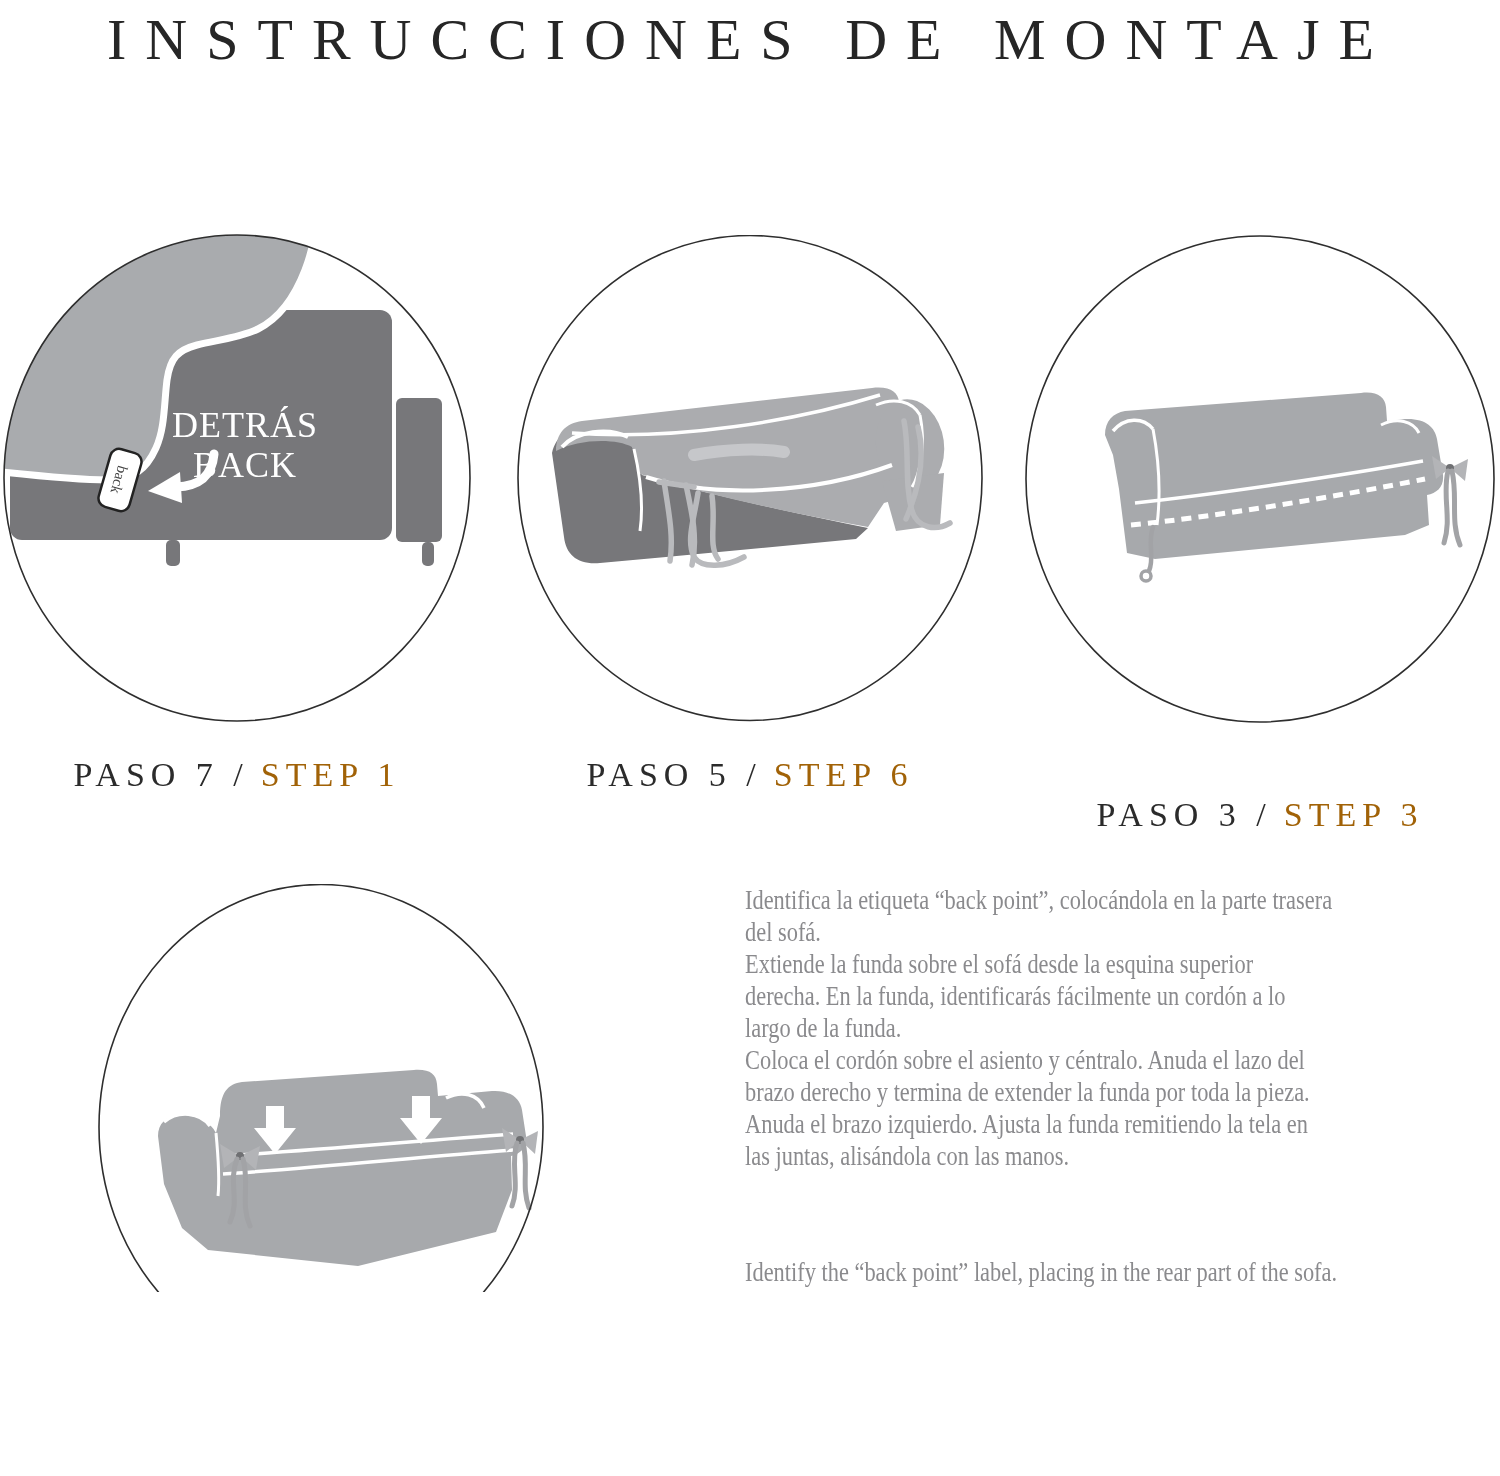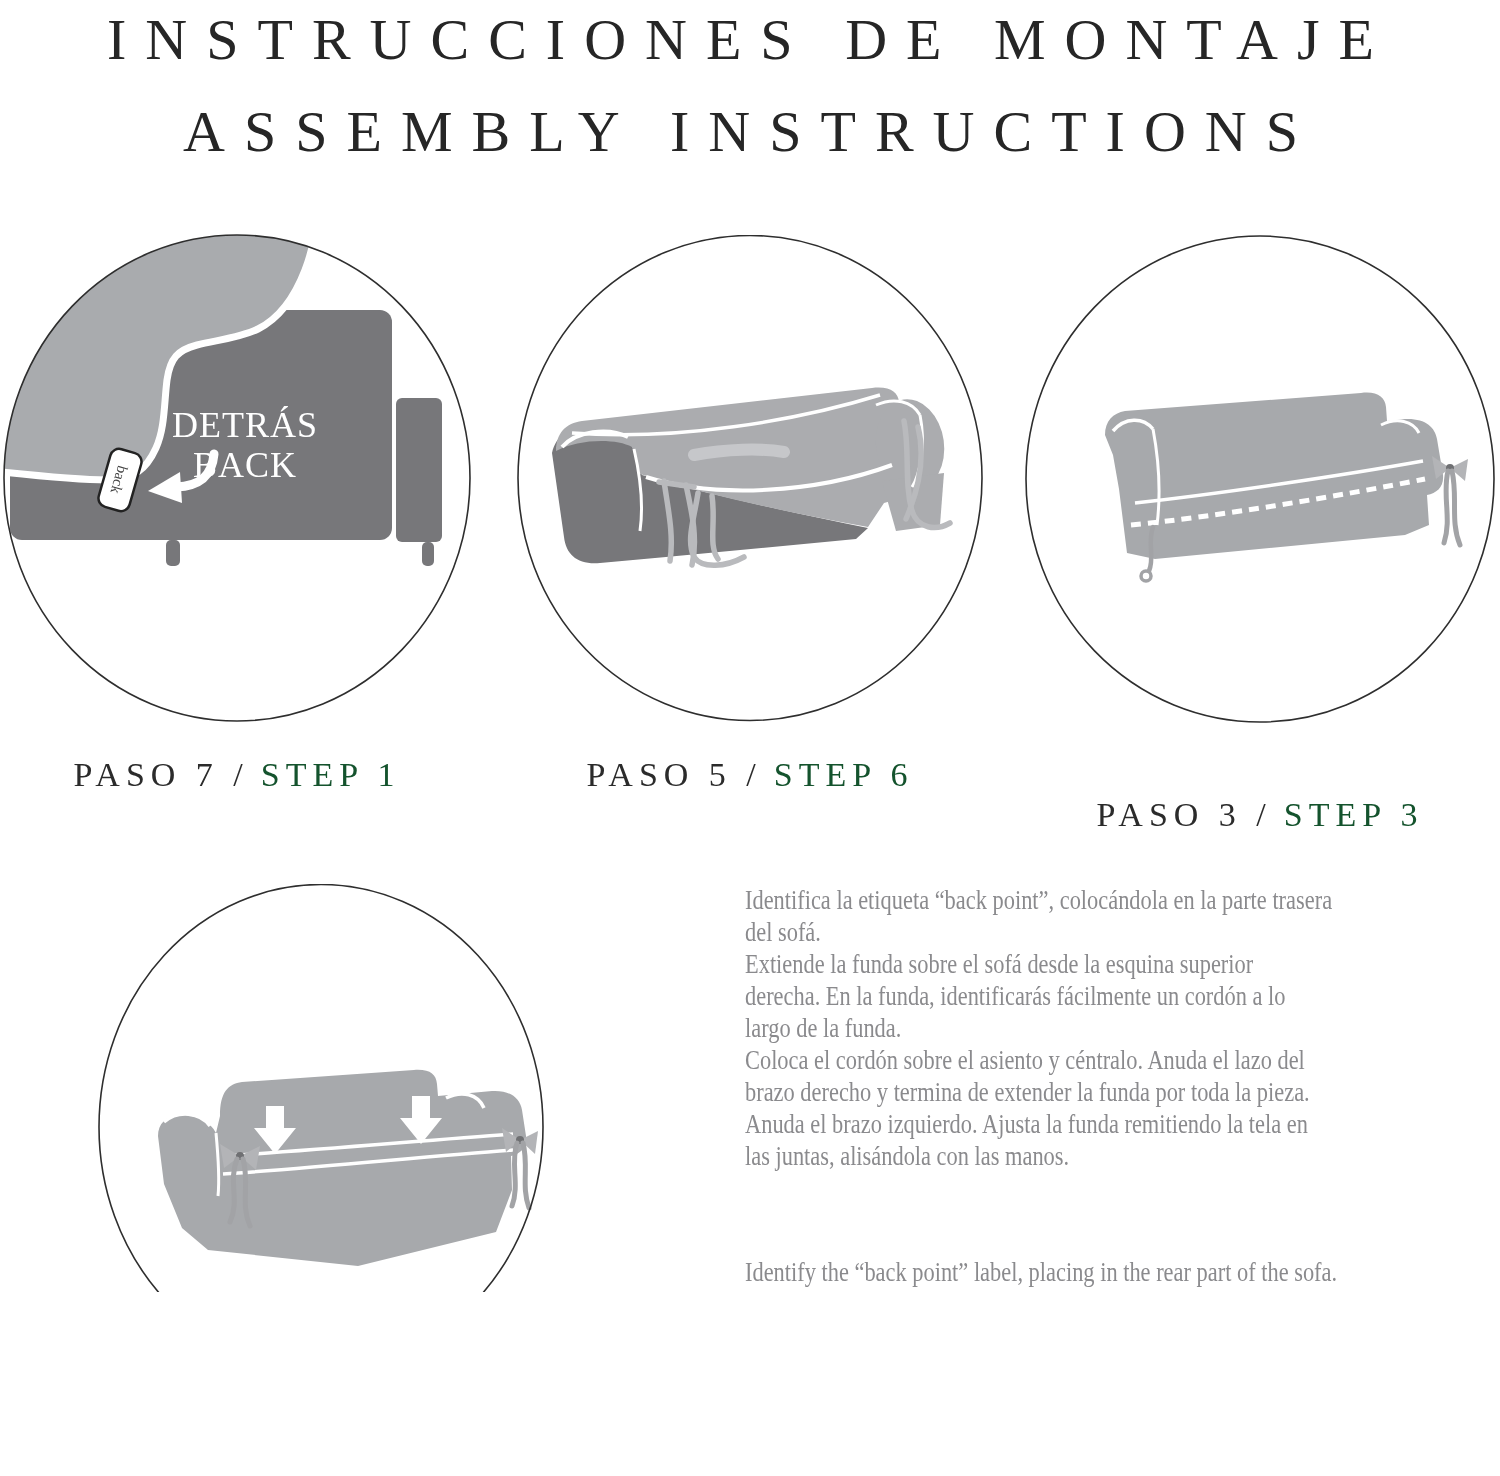--- a/index.html
+++ b/index.html
@@ -11,37 +11,36 @@
     position:absolute;top:-6px;left:0;width:1500px;text-align:center;
     color:#262626;font-size:58px;line-height:92px;font-weight:400;
     letter-spacing:19px;white-space:nowrap;
   }
   .circle-wrap{position:absolute;}
   .circle-wrap svg{display:block;width:100%;height:100%;}
   .paso-label{
     position:absolute;text-align:center;font-size:34px;letter-spacing:6px;
     white-space:nowrap;color:#2b2b2b;
   }
-  .paso-label .stepname{color:#14532d;margin-left:12px;}
+  .paso-label .stepname{color:#a16207;margin-left:12px;}
   .para{
     position:absolute;left:745px;width:940px;
     transform:scaleX(0.8);transform-origin:0 0;
     font-size:28px;line-height:32px;color:#8a8a8d;white-space:pre;
   }
   .para.es{top:884px;}
   .para.en{top:1256px;}
 </style>
 </head>
 <body>
 
 <div id="page">
 
   <div class="title">
     <div>INSTRUCCIONES DE MONTAJE</div>
-    <div>ASSEMBLY INSTRUCTIONS</div>
   </div>
 
   <div class="circle-wrap" style="left:2px;top:234px;width:470px;height:489px;">
     <svg viewBox="0 0 470 489">
       <defs>
           <clipPath id="clip1">
             <ellipse cx="235" cy="244" rx="233" ry="243"></ellipse>
           </clipPath>
         </defs>
       <g clip-path="url(#clip1)">

